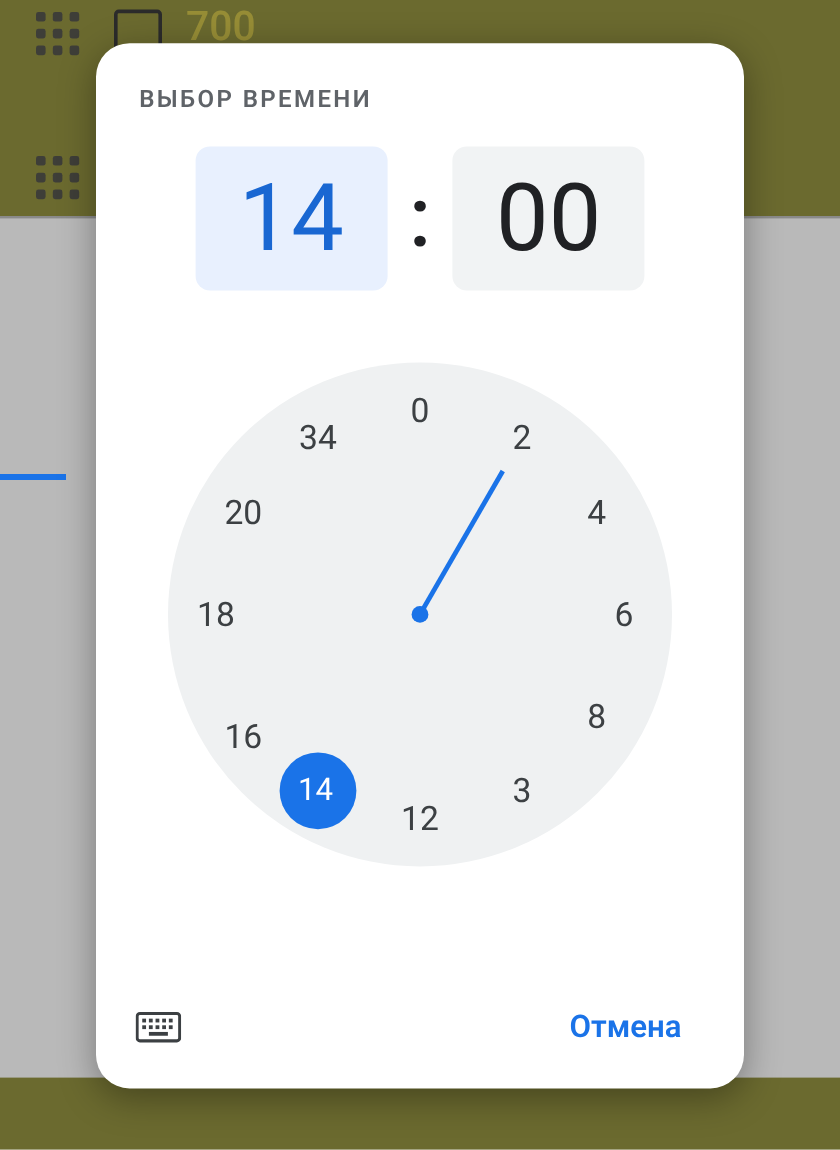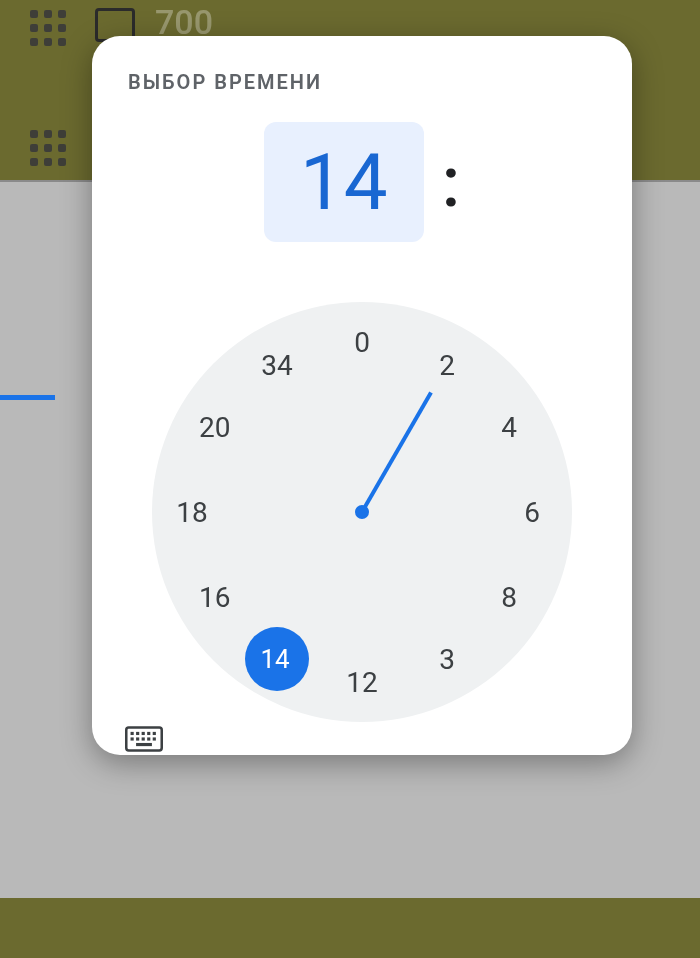--- a/index.html
+++ b/index.html
@@ -43,44 +43,43 @@
   .bg-panel {
     position: absolute;
     left: 0; right: 0;
     top: 180px; bottom: 60px;
     background: #b9b9b9;
     border-top: 2px solid #8a8a8a;
   }
   .bg-title {
     position: absolute;
     left: 155px; top: 2px;
-    color: #ffffff;
+    color: #fde047;
     font-size: 34px;
     font-weight: 500;
     opacity: 0.3;
   }
   .bg-blue-line {
     position: absolute;
     left: 0; top: 395px;
     width: 55px; height: 5px;
     background: #1a73e8;
   }
 
   .dialog {
     position: absolute;
     left: 80px;
     top: 36px;
     width: 540px;
-    height: 719px;
+    height: 871px;
     background: #ffffff;
     border-radius: 28px;
     box-shadow: 0 8px 30px rgba(0,0,0,0.35);
     display: flex;
     flex-direction: column;
-    margin-left: 12px;
   }
   .dialog-title {
     margin: 34px 0 0 36px;
     font-size: 20px;
     letter-spacing: 2px;
     color: #5f6368;
     font-weight: 600;
   }
   .time-row {
     margin-top: 28px;
@@ -227,38 +226,39 @@
   <div class="bg-panel"></div>
   <div class="bg-blue-line"></div>
 </div>
 
 <div class="dialog">
   <div class="dialog-title">ВЫБОР ВРЕМЕНИ</div>
 
   <div class="time-row">
     <div class="time-box hours">14</div>
     <div class="time-colon">:</div>
+    <div class="time-box minutes">00</div>
   </div>
 
   <div class="clock-wrap">
     <div class="clock" id="clock">
       <div class="clock-center"></div>
       <div class="clock-hand" id="hand" style="height: 138px; margin-left: -2px; transform: rotate(210deg);"></div>
       <div class="sel-knob" id="knob" style="left: 125px; top: 357.224px;">
         <span>14</span>
       </div>
 
     <div class="tick" style="left: 210px; top: 40px;">0</div>
         <div class="tick" style="left: 295px; top: 62.7757px;">2</div>
         <div class="tick" style="left: 357.224px; top: 125px;">4</div>
         <div class="tick" style="left: 380px; top: 210px;">6</div>
         <div class="tick" style="left: 357.224px; top: 295px;">8</div>
         <div class="tick" style="left: 295px; top: 357.224px;">3</div>
         <div class="tick" style="left: 210px; top: 380px;">12</div>
-        <div class="tick" style="left: 62.7757px; top: 295px; text-align: center;">16</div>
+        <div class="tick" style="left: 62.7757px; top: 312px; text-align: center;">16</div>
         <div class="tick" style="left: 40px; top: 210px; text-align: right;">18</div>
         <div class="tick" style="left: 62.7757px; top: 125px;">20</div>
         <div class="tick" style="left: 125px; top: 62.7757px;">34</div>
       </div>
   </div>
 
   <div class="button-row">
     <div class="kbd-toggle">
       <svg viewBox="0 0 24 16">
         <rect x="0.8" y="0.8" width="22.4" height="14.4" rx="1.5" fill="none" stroke="#3c4043" stroke-width="1.6"></rect>
@@ -269,14 +269,15 @@
         <rect x="17.5" y="3.5" width="2" height="2" fill="#3c4043"></rect>
         <rect x="3.5" y="7" width="2" height="2" fill="#3c4043"></rect>
         <rect x="7" y="7" width="2" height="2" fill="#3c4043"></rect>
         <rect x="10.5" y="7" width="2" height="2" fill="#3c4043"></rect>
         <rect x="14" y="7" width="2" height="2" fill="#3c4043"></rect>
         <rect x="17.5" y="7" width="2" height="2" fill="#3c4043"></rect>
         <rect x="7" y="10.5" width="10" height="2" fill="#3c4043"></rect>
       </svg>
     </div>
     <div class="spacer"></div>
+    <button class="text-btn">Отмена</button>
   </div>
 </div>
 
 </body></html>

